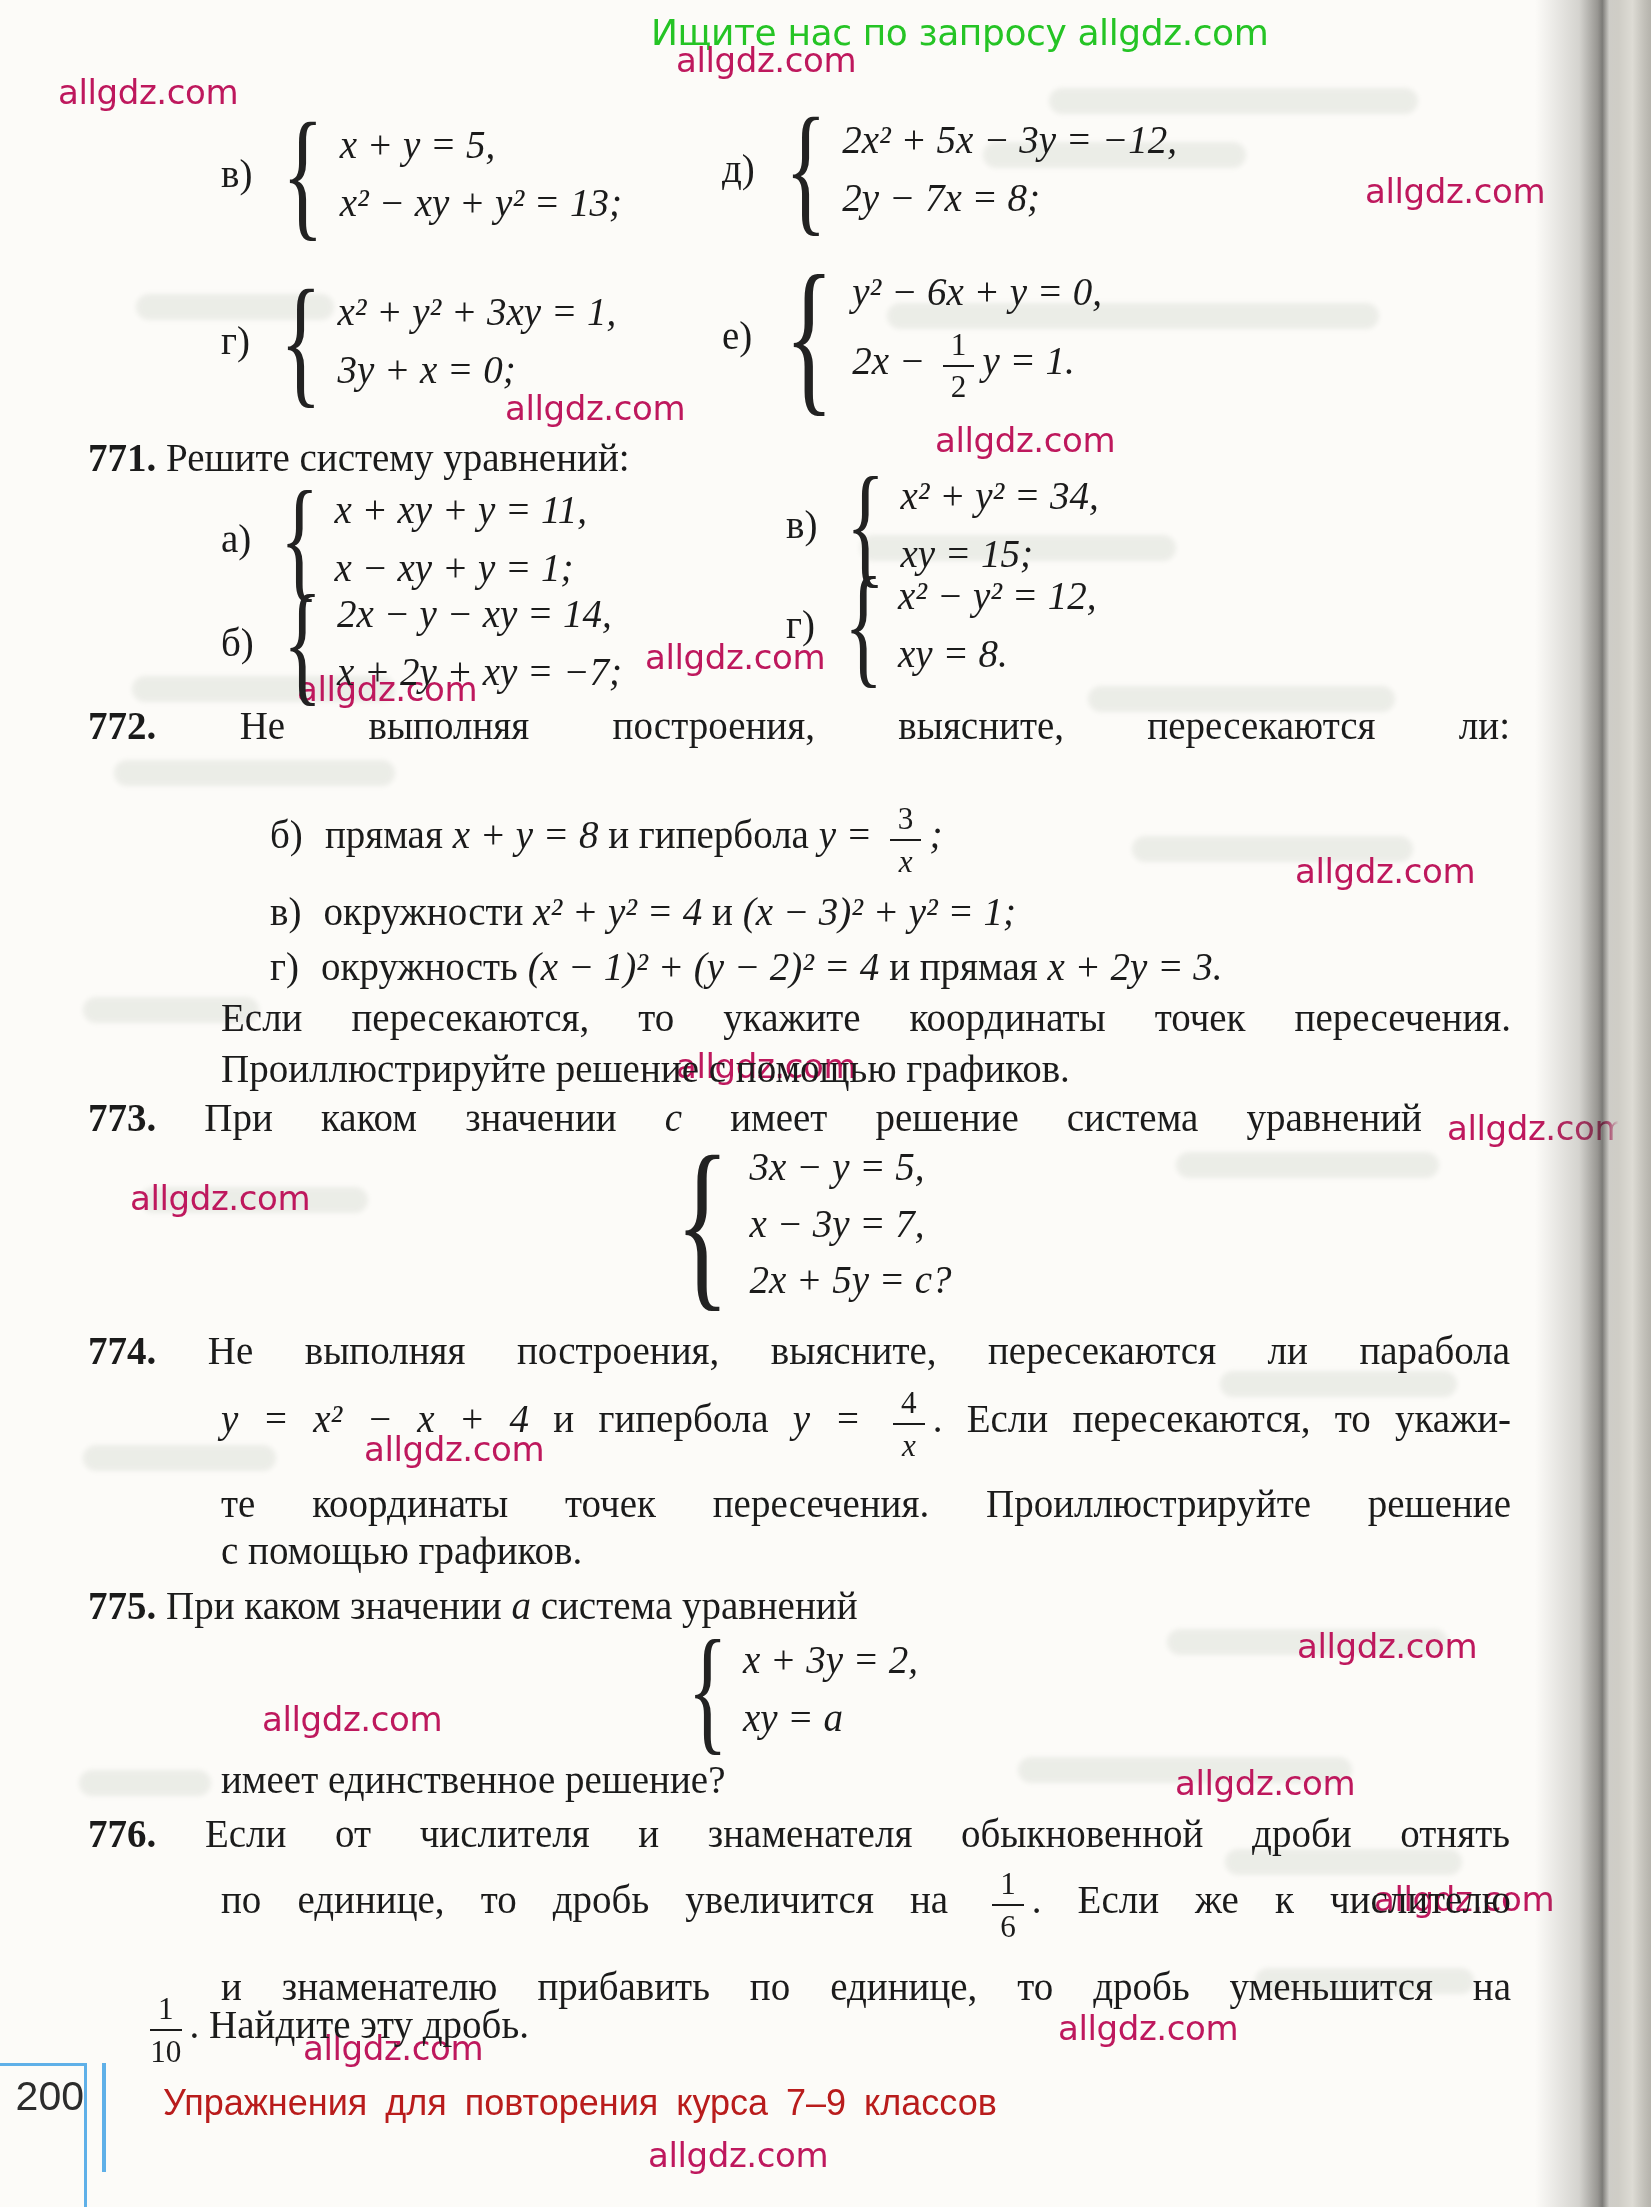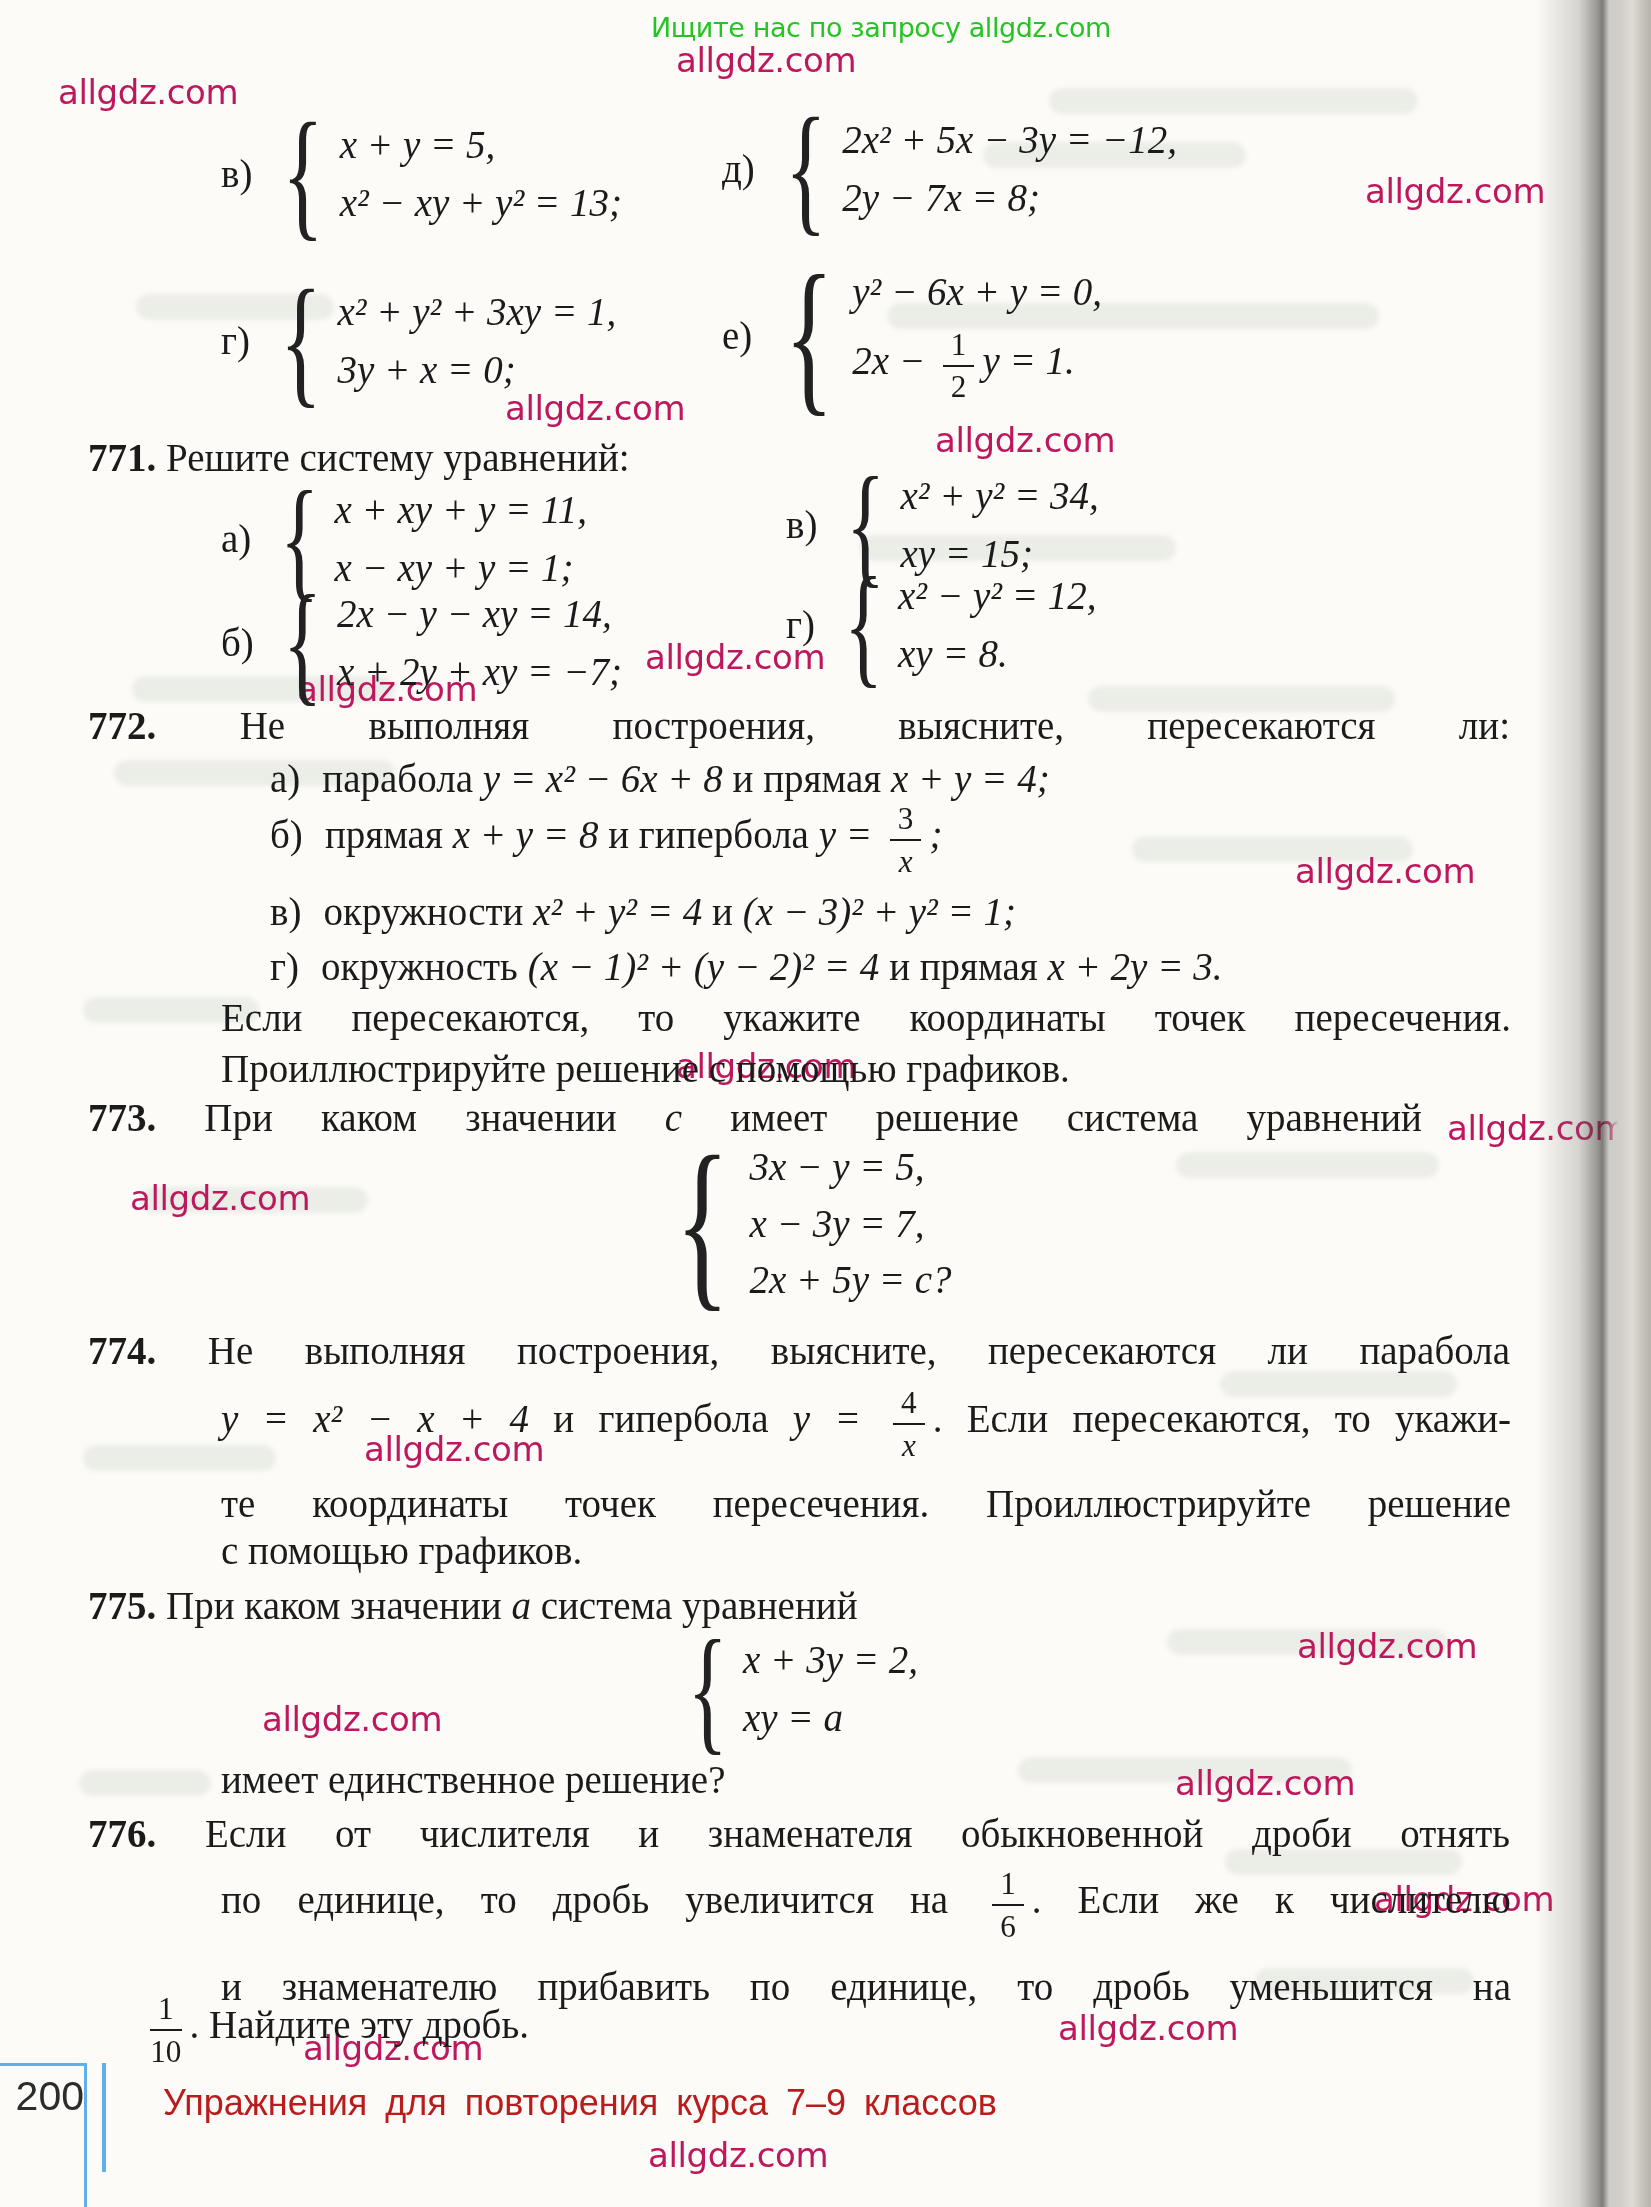--- a/index.html
+++ b/index.html
@@ -28,21 +28,21 @@
     display:inline-flex; flex-direction:column; align-items:center;
     vertical-align:middle; line-height:1; font-size:.8em; margin:0 8px;
   }
   .frac .fn{padding:1.8px 8px 5.3px; border-bottom:2.6px solid #1b1b1b;}
   .frac .fd{padding-top:4.4px;}
   
   .wm{
     position:absolute; font-family:"DejaVu Sans","Liberation Sans",sans-serif;
     font-size:34px; color:#be185d; letter-spacing:-0.4px; white-space:nowrap;
   }
-  .wm-green{font-size:27px; color:#25c425;}
+  .wm-green{font-size:36px; color:#25c425;}
   .wm-purple{font-size:32px; color:#5a1d7d; letter-spacing:0;}
   
   .pagenum-box{
     position:absolute; left:-12.3px; top:2063px; width:93px; height:176px;
     border:3.5px solid #5fb0e8; background:transparent;
   }
   .pagenum{
     position:absolute; left:12.3px; top:2073px; width:75px; text-align:center;
     font-family:"Liberation Sans",sans-serif; font-size:41px; color:#2c2c2c;
   }
@@ -182,24 +182,20 @@
     <span class="lines">
       <span class="ln"><span class="mi">x² − y² = 12,</span></span>
       <span class="ln"><span class="mi">xy = 8.</span></span>
     </span>
   </div>
 
   <div class="pline just" style="left:88px;top:702px;width:1422px">
     <span class="pnum">772.</span>
     <span>Не выполняя построения, выясните, пересекаются ли:</span>
   </div>
-  <div class="pline" style="left:270px;top:755px">
-    <span class="ilabel">а)</span>
-    <span><span>парабола </span><span class="mi">y = x² − 6x + 8</span><span> и прямая </span><span class="mi">x + y = 4;</span></span>
-  </div>
   <div class="pline" style="left:270px;top:801px">
     <span class="ilabel">б)</span>
     <span><span>прямая </span><span class="mi">x + y = 8</span><span> и гипербола </span><span class="mi">y = </span><span class="frac">
           <span class="fn">3</span>
           <span class="fd mi">x</span>
         </span><span class="mi">;</span></span>
   </div>
   <div class="pline" style="left:270px;top:888px">
     <span class="ilabel">в)</span>
     <span><span>окружности </span><span class="mi">x² + y² = 4</span><span> и </span><span class="mi">(x − 3)² + y² = 1;</span></span>

